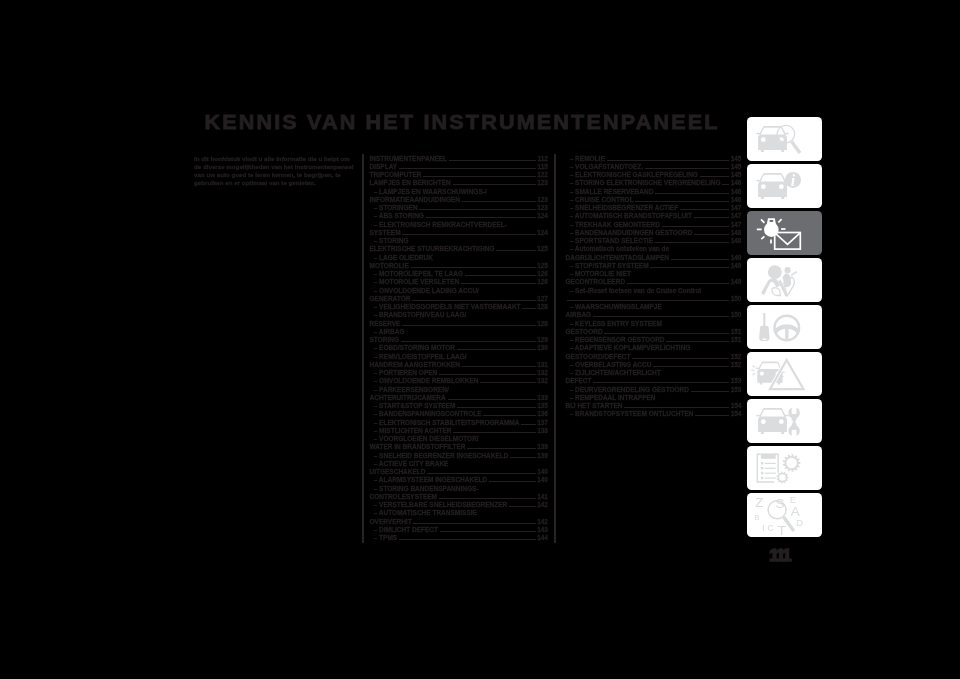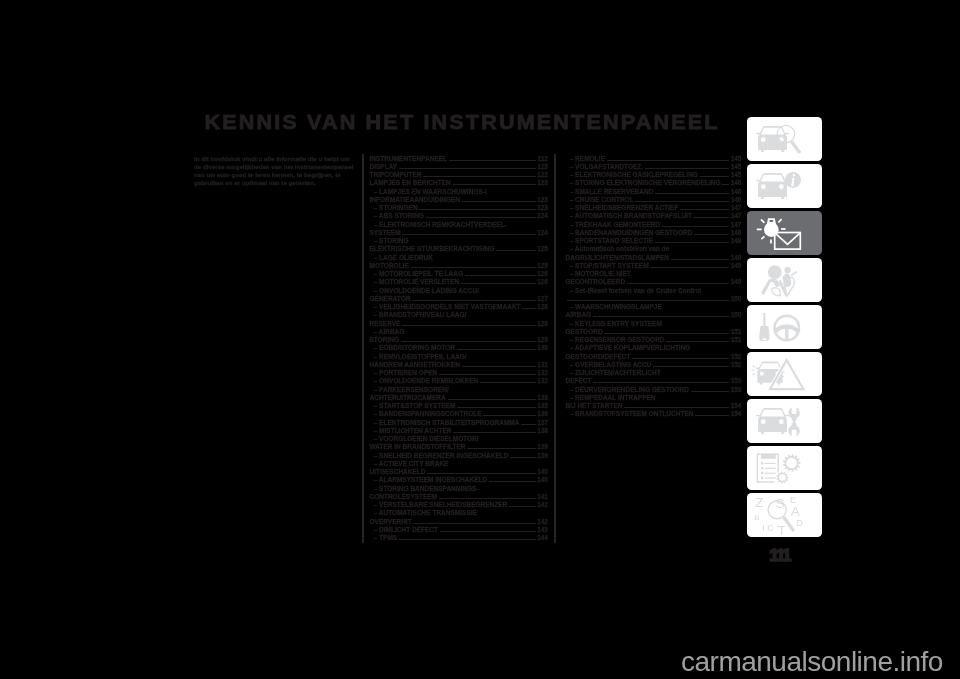--- a/index.html
+++ b/index.html
@@ -684,14 +684,13 @@
      <text x="29.9" y="41.6" font-size="13.5">T</text>
    </g>
    <circle cx="29.6" cy="16.8" r="9.0" fill="none" stroke="#dadcde" stroke-width="1.5"></circle>
    <path d="M36.1 23.9 L46.3 38.0" stroke="#dadcde" stroke-width="3.4" stroke-linecap="butt" fill="none"></path>
           </svg>
         </div>
       </div>
     </div>
 
   <div class="pageno">111</div>
-  <div class="wm">carmanualsonline.info</div>
 </div>
 
 </body></html>

